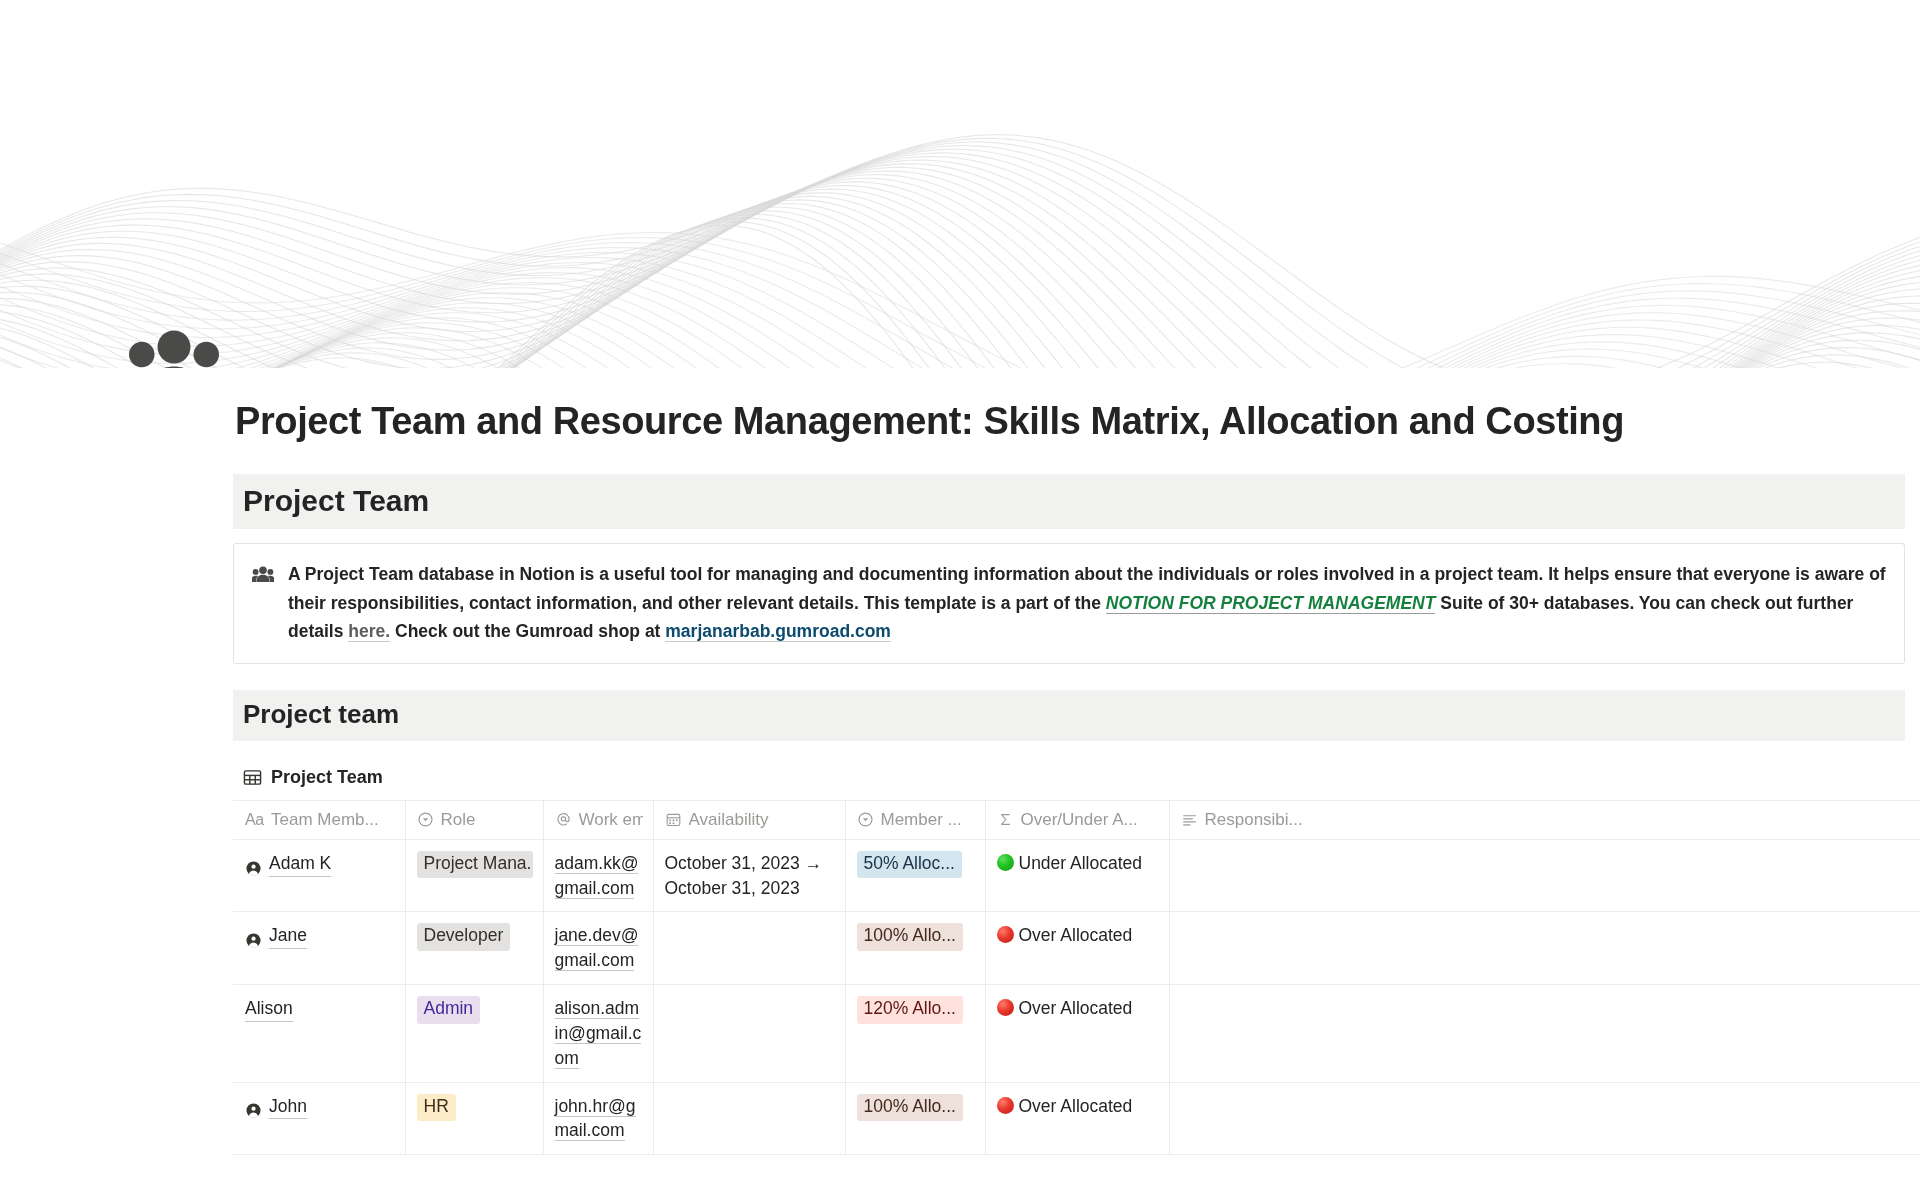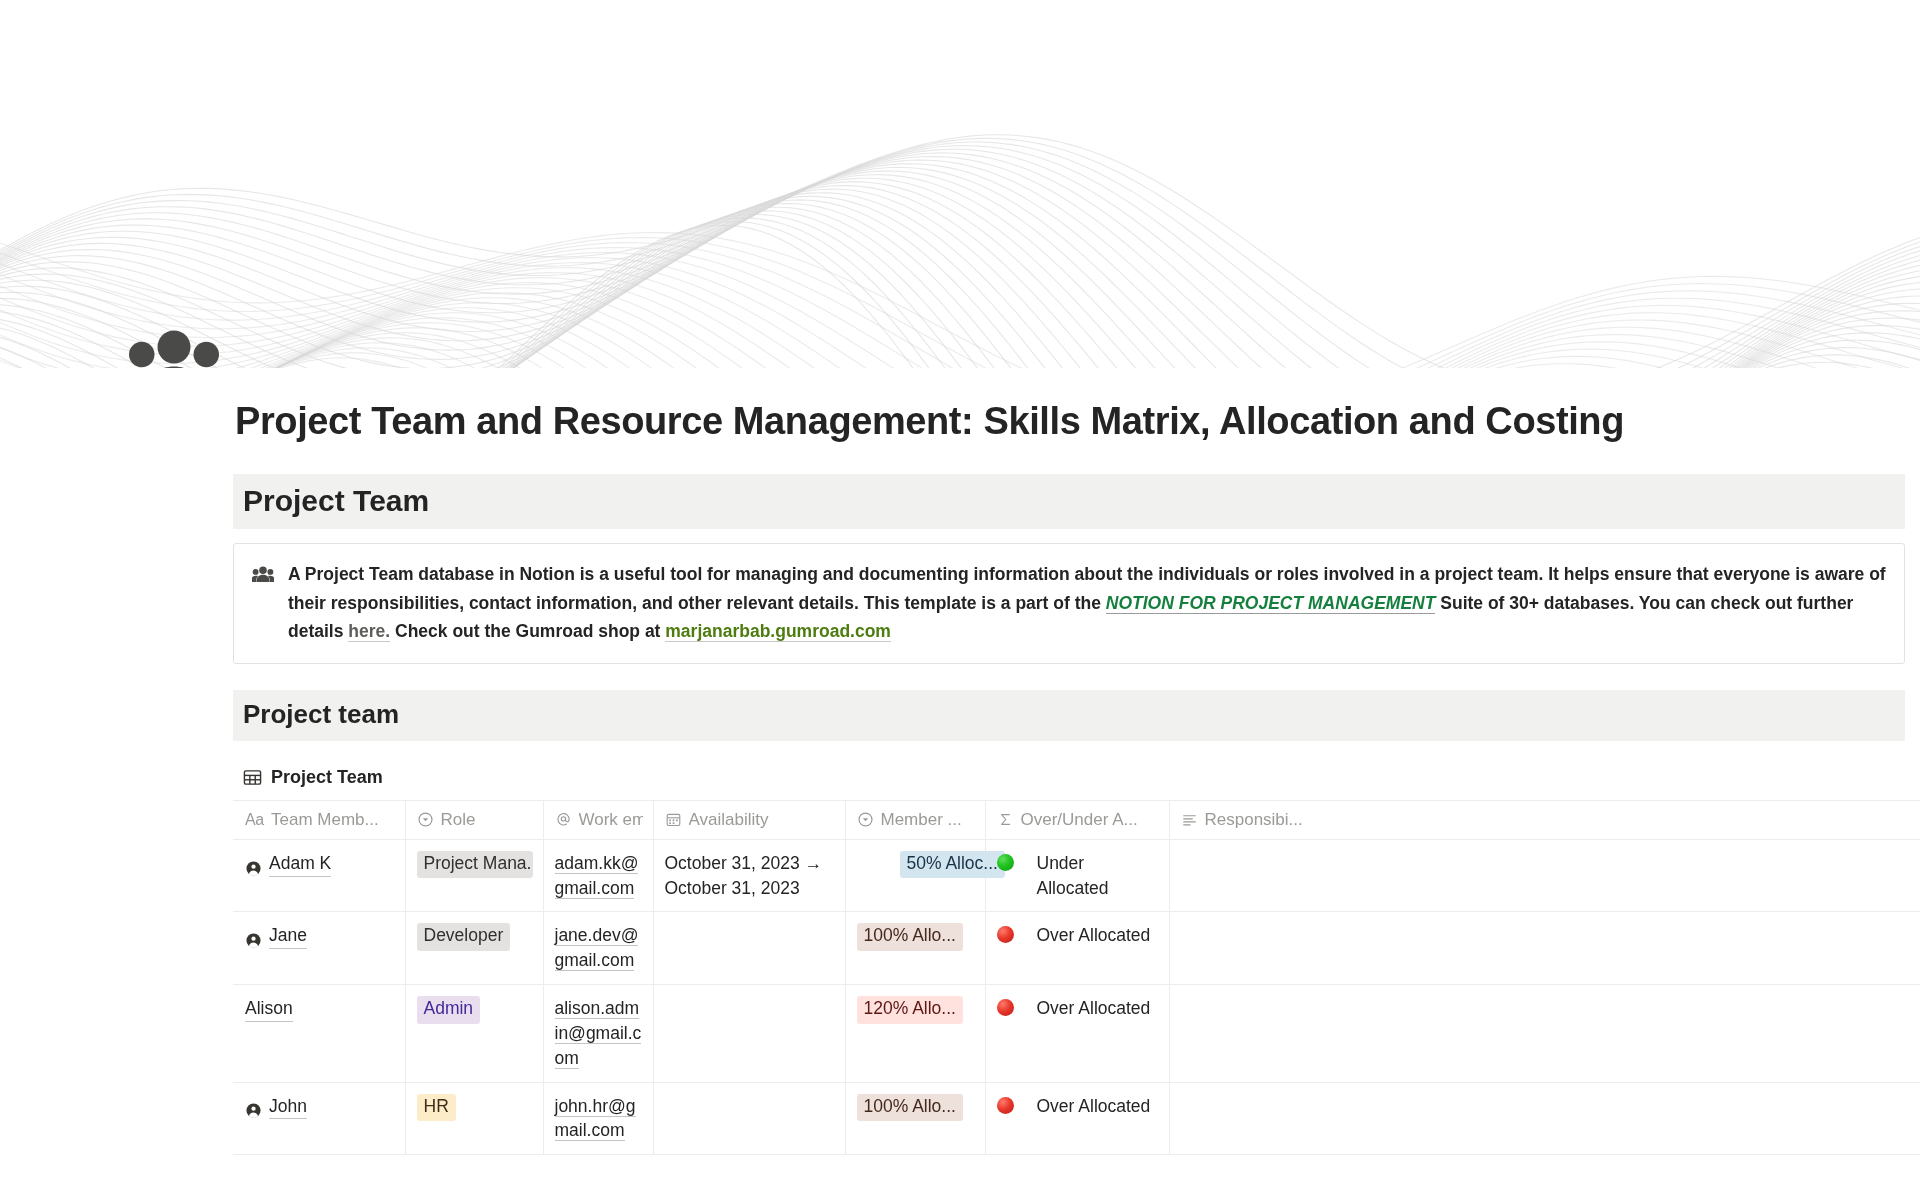--- a/index.html
+++ b/index.html
@@ -92,21 +92,21 @@
     color: #15803d;
     border-bottom: 1.5px solid #9b9b99;
   }
   .callout-text .u-link {
     font-weight: bold;
     color: #5d5d5a;
     border-bottom: 1.5px solid #c9c9c7;
   }
   .callout-text .g-link {
     font-weight: bold;
-    color: #4d7c0f;
+    color: #0c4a6e;
     border-bottom: 1.5px solid #c9c9c7;
   }
 
   
   .db-wrap { margin-top: 22px; width: 1700px; margin-left: -2px; }
   .db-title {
     display: flex; align-items: center; gap: 9px;
     font-size: 18px; font-weight: bold; color: #242424;
     padding: 4px 0 12px 10px;
   }
@@ -170,27 +170,27 @@
     border-radius: 3px;
     font-size: 17.5px;
     line-height: 1.35;
     max-width: 100%;
     white-space: nowrap;
     overflow: hidden;
   }
   .tag-default { background: #e3e2e0; color: #32302c; }
   .tag-purple  { background: #e8deee; color: #42299a; }
   .tag-yellow  { background: #fdecc8; color: #402c1b; }
-  .tag-blue    { background: #d3e5ef; color: #183347; margin-left: 43px; }
+  .tag-blue    { background: #d3e5ef; color: #183347; }
   .tag-red     { background: #ffe2dd; color: #5d1715; }
   .tag-brown   { background: #eee0da; color: #442a1e; }
 
   .mail-link { border-bottom: 1px solid #c4c4c2; word-break: break-all; }
 
-  .status { display: flex; align-items: flex-start; gap: 23px; }
+  .status { display: flex; align-items: flex-start; gap: 5px; }
   .dot {
     flex: 0 0 auto;
     width: 17px; height: 17px;
     border-radius: 50%;
     margin-top: 3px;
   }
   .dot-green {
     background: radial-gradient(circle at 34% 30%, #5fe05f 0%, #22c322 42%, #0f9a17 100%);
   }
   .dot-red {

